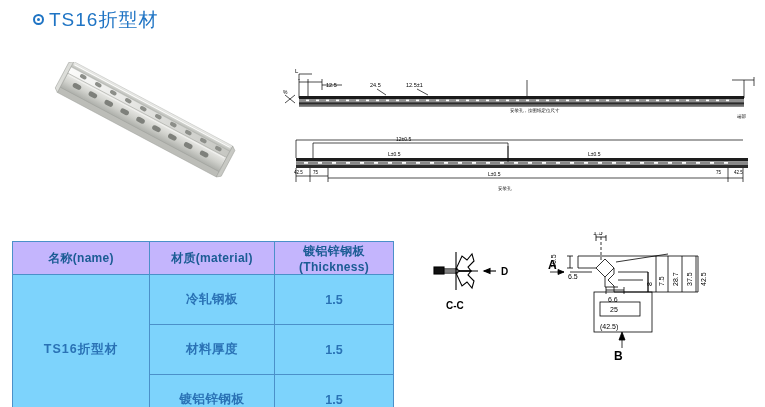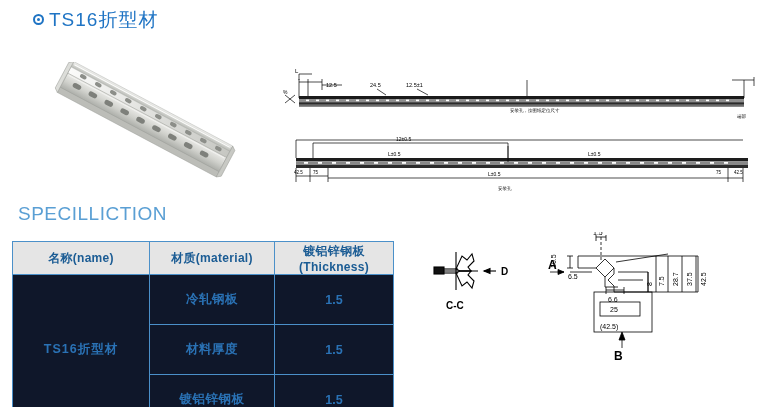--- a/index.html
+++ b/index.html
@@ -132,29 +132,29 @@
   .spec-table td {
     border: 1px solid #4b90c9;
     text-align: center;
     vertical-align: middle;
     color: #2a72b5;
     font-size: 12.5px;
     font-weight: bold;
     padding: 0;
   }
   .spec-table thead th {
-    background: #e5e5e5;
+    background: #c4b5fd;
     color: #1b5c94;
     height: 32px;
     font-size: 12px;
     letter-spacing: 0.3px;
   }
   .spec-table tbody td {
     height: 49px;
-    background: #0f172a;
+    background: #7dd3fc;
   }
   .col-name  { width: 136px; }
   .col-mat   { width: 124px; }
   .col-thick { width: 118px; }
   .cell-name {
     font-size: 18px;
     letter-spacing: 1px;
     font-weight: normal;
   }
   .cell-mat {
@@ -398,21 +398,20 @@
 
       <text x="100" y="24" font-family="'Liberation Sans',sans-serif" font-size="5" fill="#000" stroke="none">L±0.5</text>
       <text x="300" y="24" font-family="'Liberation Sans',sans-serif" font-size="5" fill="#000" stroke="none">L±0.5</text>
       <line x1="220" y1="14" x2="220" y2="30"></line>
       <text x="210" y="58" font-family="'Liberation Sans',sans-serif" font-size="4.5" fill="#000" stroke="none">安装孔</text>
     </g>
   </svg>
 </div>
 
 <div class="spec-heading">
-  <span class="spec-sub">SPECILLICTION</span>
 </div>
 
 <table class="spec-table">
   <thead>
     <tr>
       <th class="col-name">名称(name)</th>
       <th class="col-mat">材质(material)</th>
       <th class="col-thick">镀铝锌钢板(Thickness)</th>
     </tr>
   </thead>

